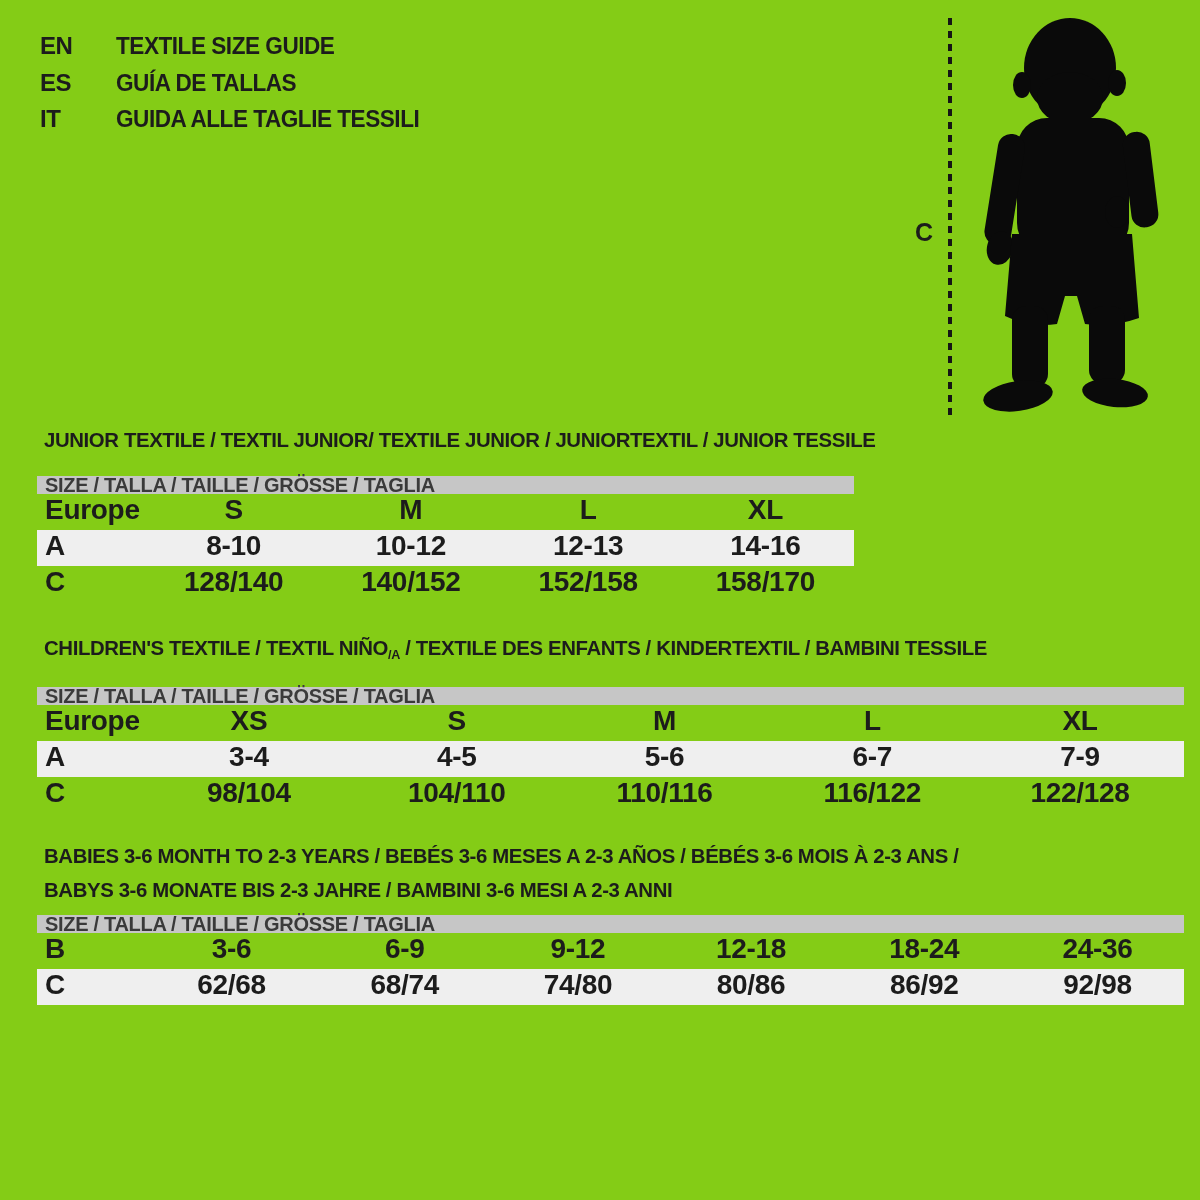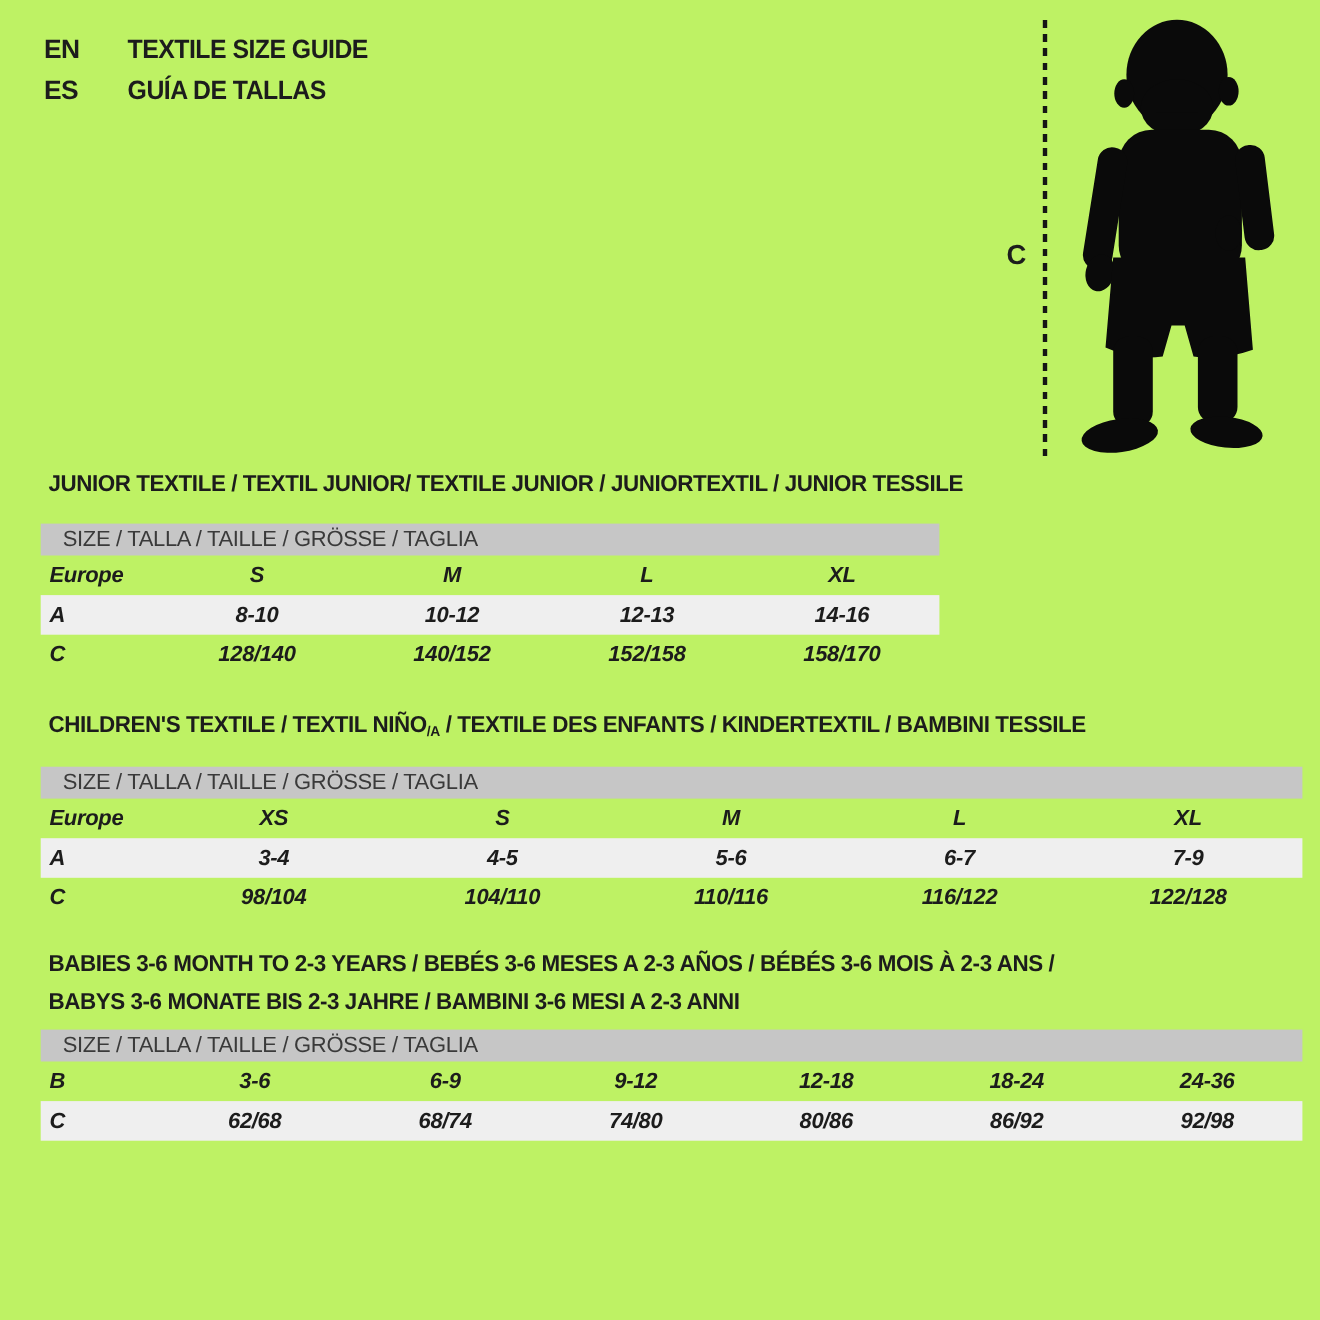--- a/index.html
+++ b/index.html
@@ -1,20 +1,20 @@
 <!DOCTYPE html>
 <html><head>
 <meta charset="utf-8">
 <style>
   * { margin:0; padding:0; box-sizing:border-box; }
   html,body { background:#ffffff; }
   .page {
     position:relative;
     width:1200px; height:1200px;
-    background:#bef264;
+    background:#84cc16;
     font-family:"Liberation Sans", sans-serif;
     color:#1c1c1c;
     overflow:hidden;
   }
   
   .lang-list { position:absolute; top:28px; left:40px; }
   .lang-row { display:flex; align-items:center; height:36.5px; }
   .lang-code  { width:76px; font-size:24px; font-weight:bold; letter-spacing:-0.5px; }
   .lang-label { font-size:24px; font-weight:bold; letter-spacing:-0.5px;
                 display:inline-block; transform:scaleX(.94); transform-origin:0 50%; white-space:nowrap; }
@@ -32,26 +32,26 @@
     font-size:21px; font-weight:bold; letter-spacing:-0.4px;
     margin:0 0 24px 7px; line-height:24px; white-space:nowrap;
     transform:scaleX(.97); transform-origin:0 50%;
   }
   .sect-title .sub { font-size:13px; vertical-align:-4px; }
   .title2 { margin-top:34px; margin-bottom:20px; }
   .title3 { margin-top:26px; margin-bottom:8px; line-height:34px; }
   .table { width:1147px; }
   .table.narrow { width:817px; }
   .thead {
-    height:29px; background:#c6c6c6; color:#3a3a3a;
-    display:flex; align-items:center; padding-left:20px;
-    font-size:20px; font-weight:normal; letter-spacing:-0.3px;
+    height:18px; background:#c6c6c6; color:#3a3a3a;
+    display:flex; align-items:center; padding-left:8px;
+    font-size:20px; font-weight:bold; letter-spacing:-0.3px;
   }
-  .trow { display:flex; align-items:center; height:36px;
-          font-size:20px; font-weight:bold; letter-spacing:-0.3px;font-style:italic; }
+  .trow { display:flex; align-items:flex-start; height:36px;
+          font-size:28px; font-weight:bold; letter-spacing:-0.3px; }
   .trow.striped { background:#efefef; }
   .tlabel { width:108px; padding-left:8px; flex:0 0 auto; }
   .tcell  { flex:1 1 0; text-align:center; }
   
   .legend { margin-top:46px; margin-left:7px; }
   .legend-line { font-size:20px; font-weight:bold; letter-spacing:-0.3px;
                  line-height:35px; white-space:nowrap;
                  transform:scaleX(.97); transform-origin:0 50%; }
 </style>
 </head>
@@ -60,20 +60,24 @@
 <div class="page">
 
   <div class="lang-list">
     <div class="lang-row">
       <span class="lang-code">EN</span>
       <span class="lang-label">TEXTILE SIZE GUIDE</span>
     </div>
     <div class="lang-row">
       <span class="lang-code">ES</span>
       <span class="lang-label">GUÍA DE TALLAS</span>
+    </div>
+    <div class="lang-row">
+      <span class="lang-code">IT</span>
+      <span class="lang-label">GUIDA ALLE TAGLIE TESSILI</span>
     </div>
   </div>
 
   <div class="measure-line"></div>
   <span class="height-label">C</span>
   <svg class="silhouette" width="220" height="414" viewBox="0 0 220 414" aria-hidden="true">
     <g fill="#0a0a0a">
       <ellipse cx="105" cy="60" rx="46" ry="50"></ellipse>
       <ellipse cx="57" cy="77" rx="9" ry="13"></ellipse>
       <ellipse cx="152" cy="75" rx="9" ry="13"></ellipse>

